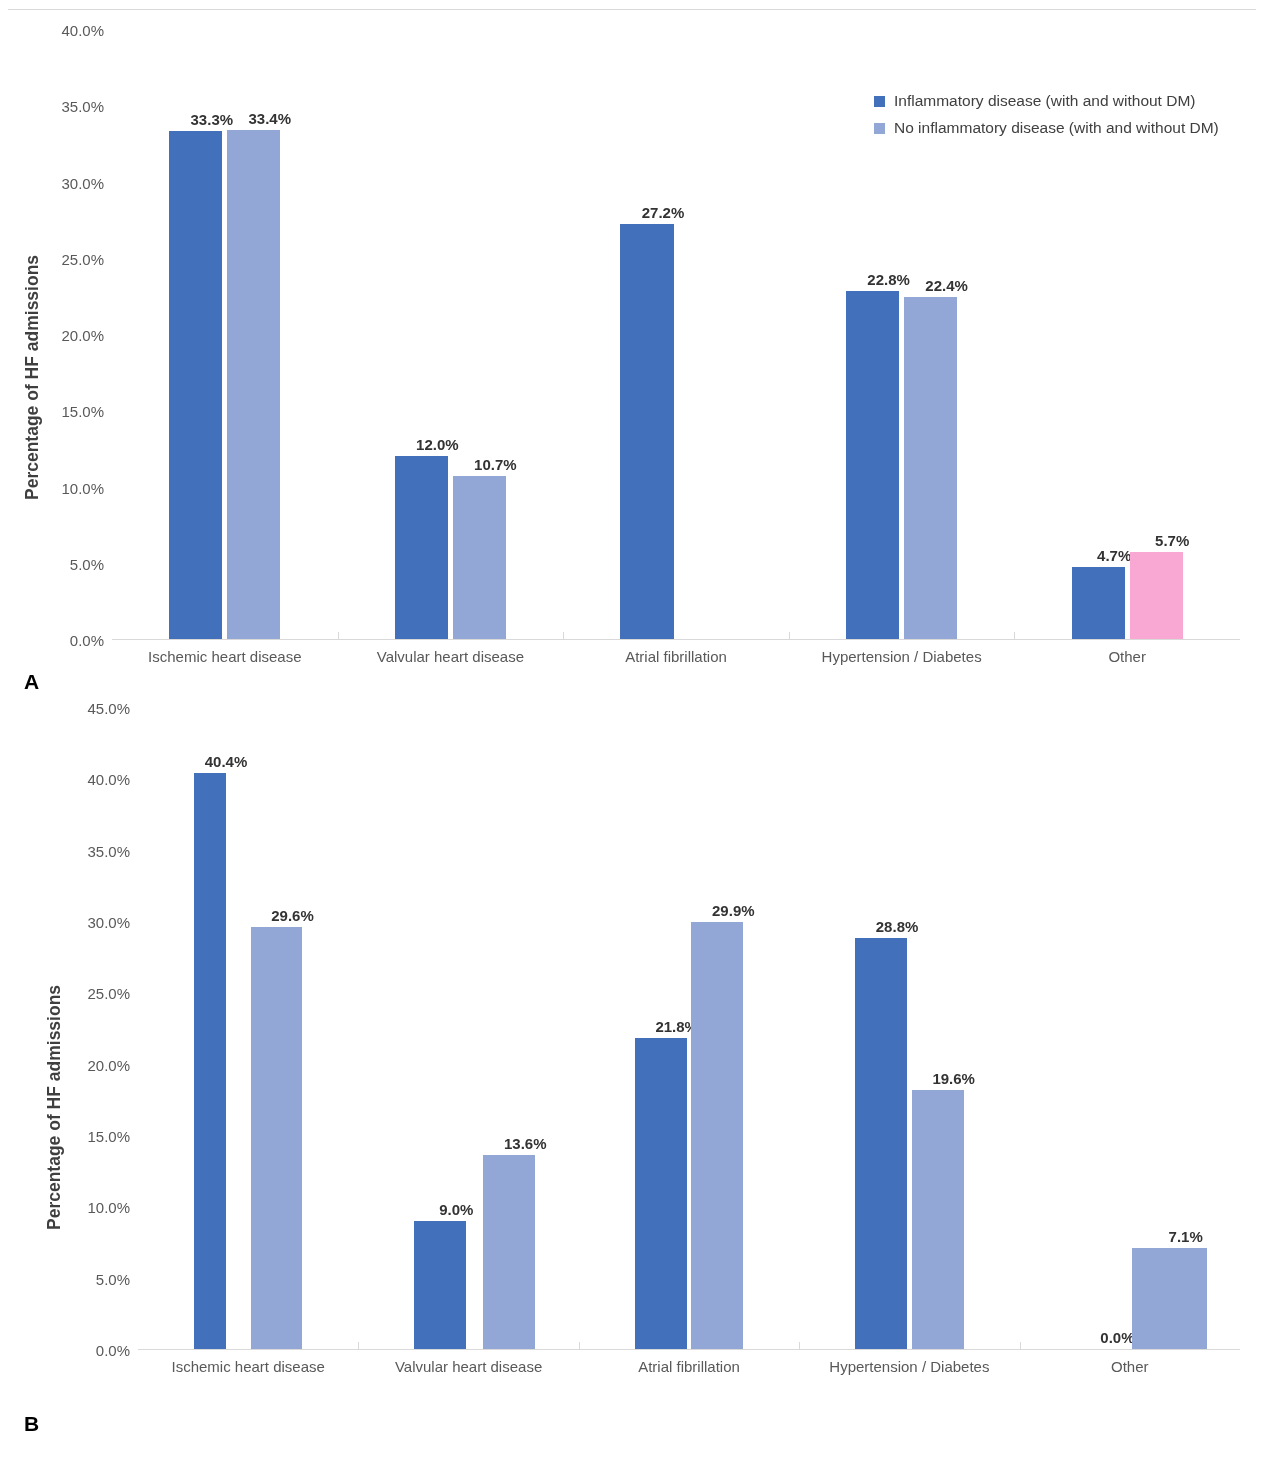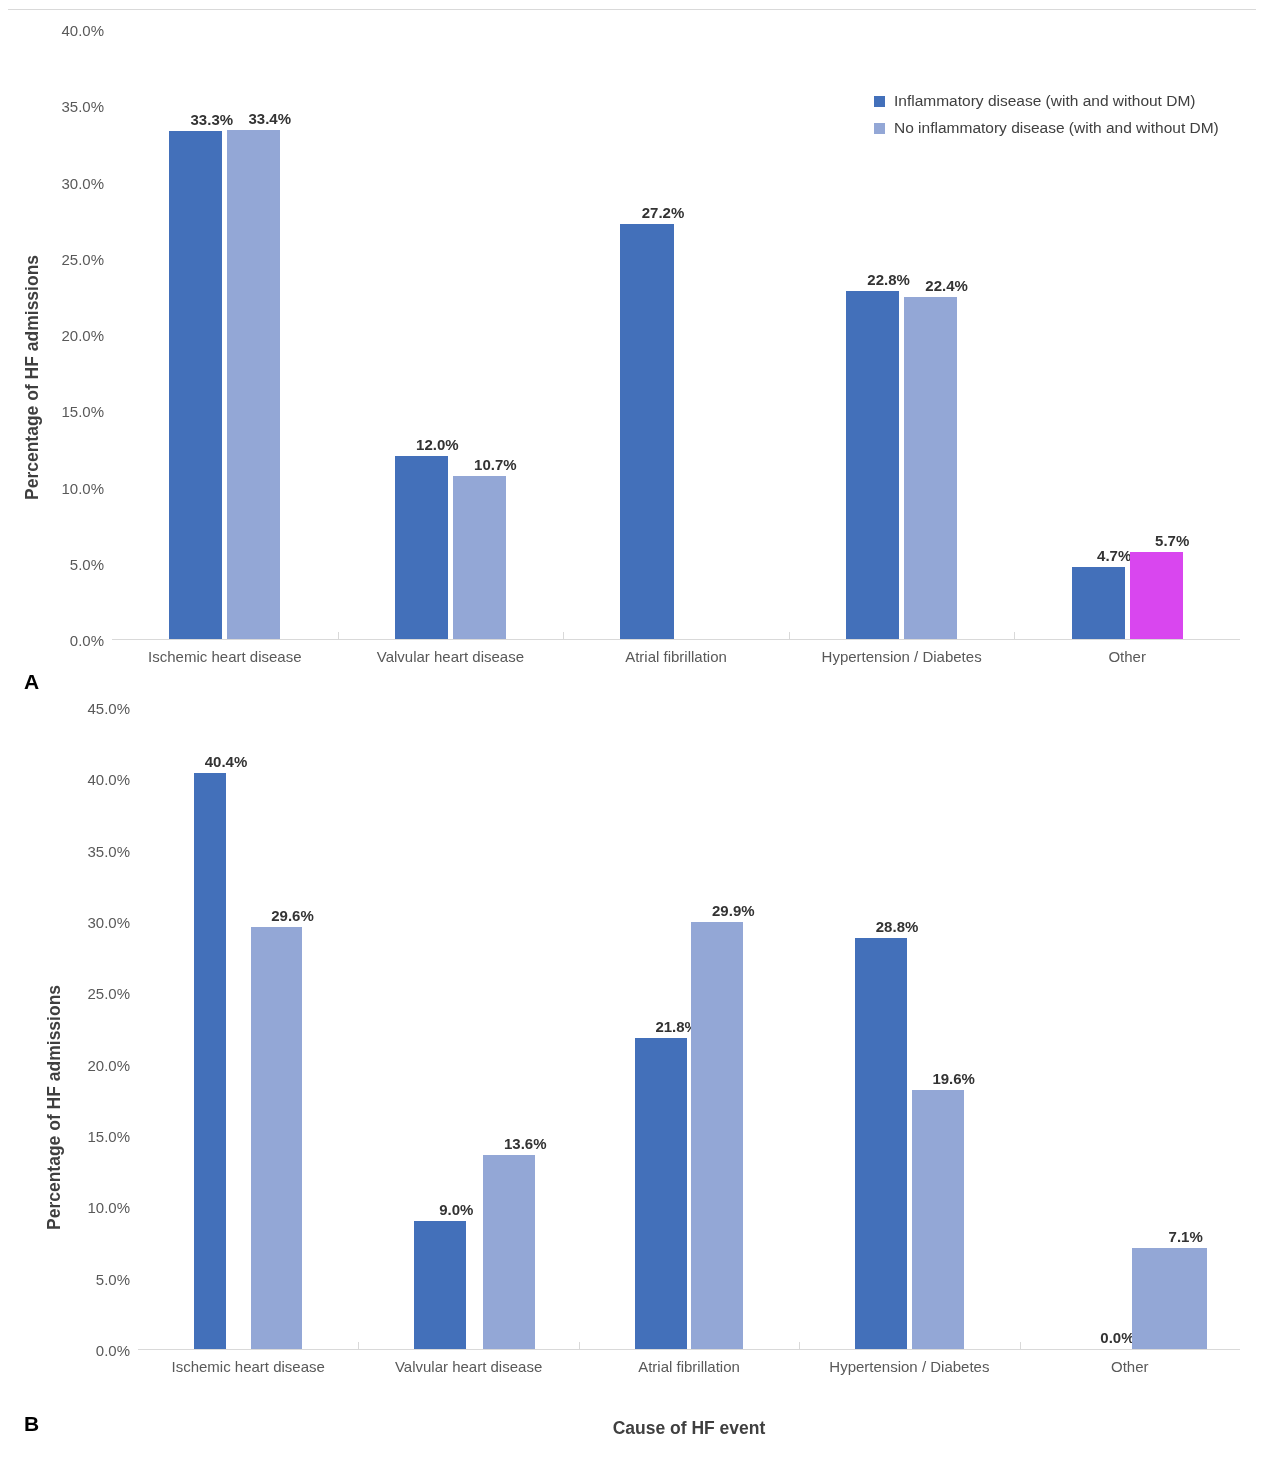--- a/index.html
+++ b/index.html
@@ -189,21 +189,21 @@
         <div class="bar s1" style="left: 115.282px; width: 53.016px; height: 341.6px; background: rgb(147, 167, 214);">
           <div class="bar-label">22.4%</div>
         </div>
         <div class="cat-label">Hypertension / Diabetes</div>
       </div>
       <div class="cat-sep" style="left: 676.8px;"></div>
       <div class="group" style="left: 902.4px; width: 225.6px;">
         <div class="bar s0" style="left: 57.3024px; width: 53.016px; height: 71.675px; background: rgb(67, 112, 186);">
           <div class="bar-label">4.7%</div>
         </div>
-        <div class="bar s1" style="left: 115.282px; width: 53.016px; height: 86.925px; background: #d946ef;">
+        <div class="bar s1" style="left: 115.282px; width: 53.016px; height: 86.925px; background: #f9a8d4;">
           <div class="bar-label">5.7%</div>
         </div>
         <div class="cat-label">Other</div>
       </div>
       <div class="cat-sep" style="left: 902.4px;"></div>
     </div>
 
   <div class="legend" id="legend-a" style="left:838px; top:82px;">
       <div class="legend-row">
         <span class="legend-swatch s0" style="background: rgb(67, 112, 186);"></span>
@@ -279,15 +279,14 @@
           <div class="bar-label">0.0%</div>
         </div>
         <div class="bar s1" style="left: 112.624px; width: 75px; height: 101.293px; background: rgb(147, 167, 214);">
           <div class="bar-label">7.1%</div>
         </div>
         <div class="cat-label">Other</div>
       </div>
       <div class="cat-sep" style="left: 881.6px;"></div>
     </div>
 
-  <div class="x-axis-title" id="xtitle-b" style="left:138px; top:718px; width:1102px;">Cause of HF event</div>
 
 </div>
 
 </body></html>

